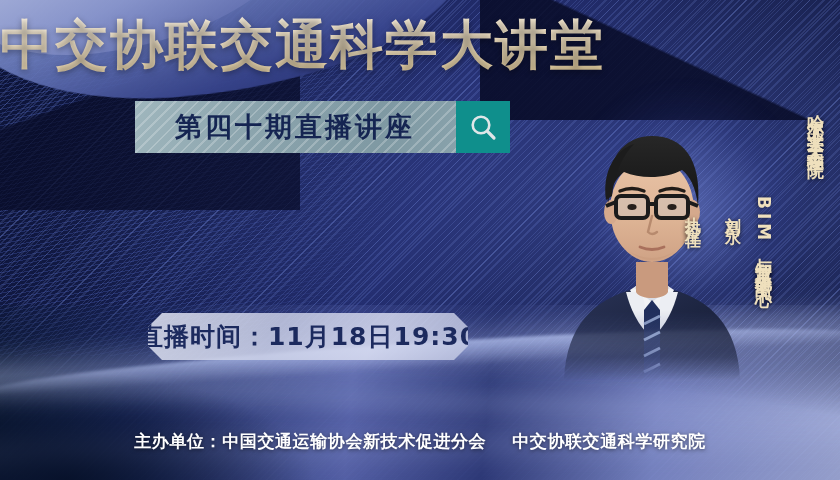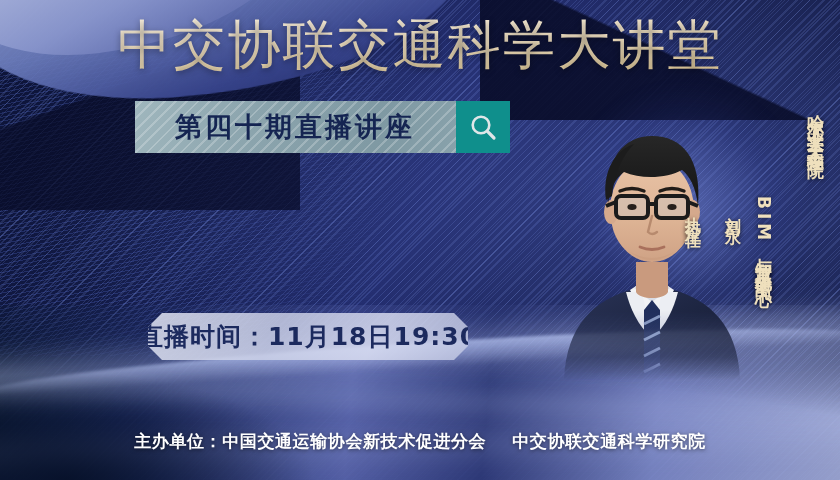--- a/index.html
+++ b/index.html
@@ -97,22 +97,22 @@
     transform:rotate(-3.6deg);
     filter:blur(1.6px);
   }
   .silk-dark{
     position:absolute;left:-20px;bottom:0;width:430px;height:150px;
     background:radial-gradient(80% 100% at 20% 100%, rgba(6,16,40,.92) 0%, rgba(6,16,40,0) 72%);
   }
 
   
   .main-title{
-    position:absolute;left:0;right:0;top:14px;text-align:center;
-    font-size:53px;line-height:62px;font-weight:400;letter-spacing:2px;
+    position:absolute;left:0;right:0;top:14px;text-align:left;
+    font-size:53px;line-height:62px;font-weight:700;letter-spacing:2px;
     background:linear-gradient(178deg,#fdf4e2 0%,#f3e1bf 42%,#e4cfa4 72%,#d9c characters 100%);
     background:linear-gradient(178deg,#fdf6e8 0%,#f4e4c6 45%,#e7d2a6 78%,#dcc28e 100%);
     -webkit-background-clip:text;background-clip:text;color:transparent;
     text-shadow:0 2px 6px rgba(0,0,0,.35);
     font-family:"DejaVu Sans","Liberation Sans",sans-serif;
   }
 
   
   .sub-wrap{position:absolute;left:135px;top:101px;width:375px;height:52px;}
   .sub-bar{

